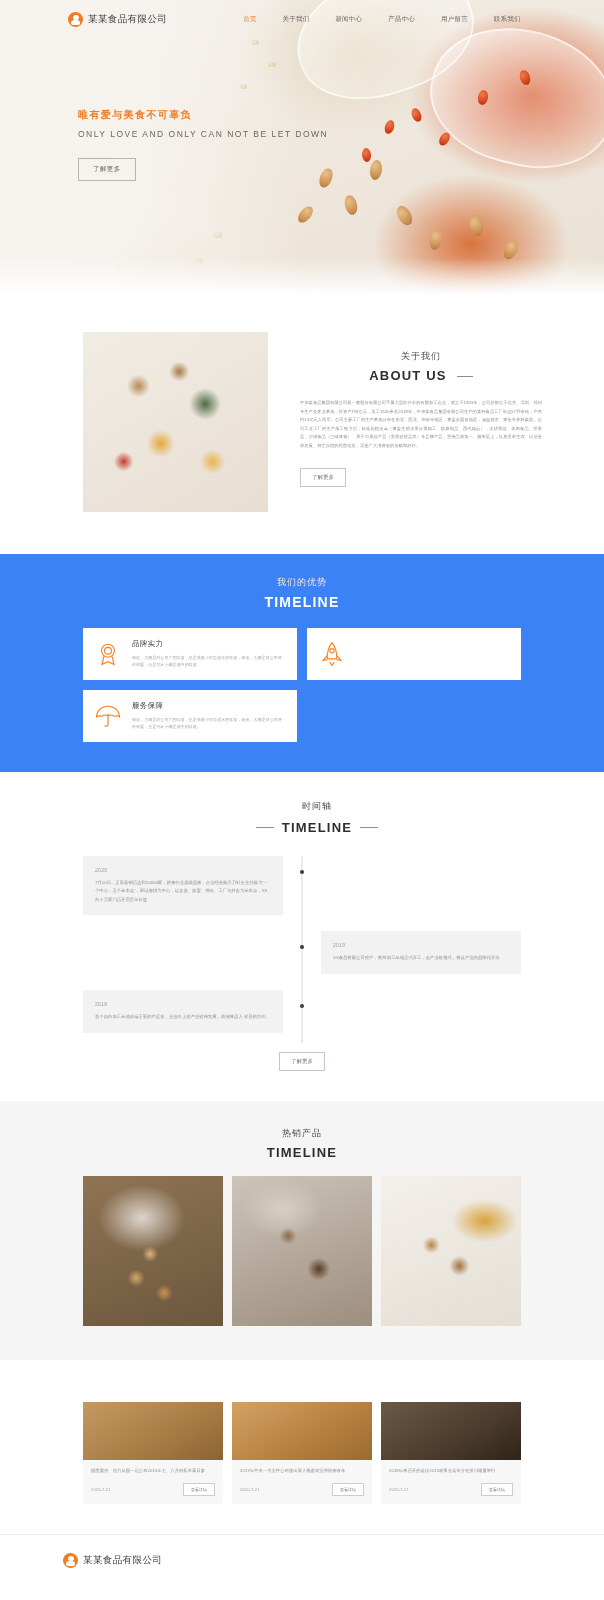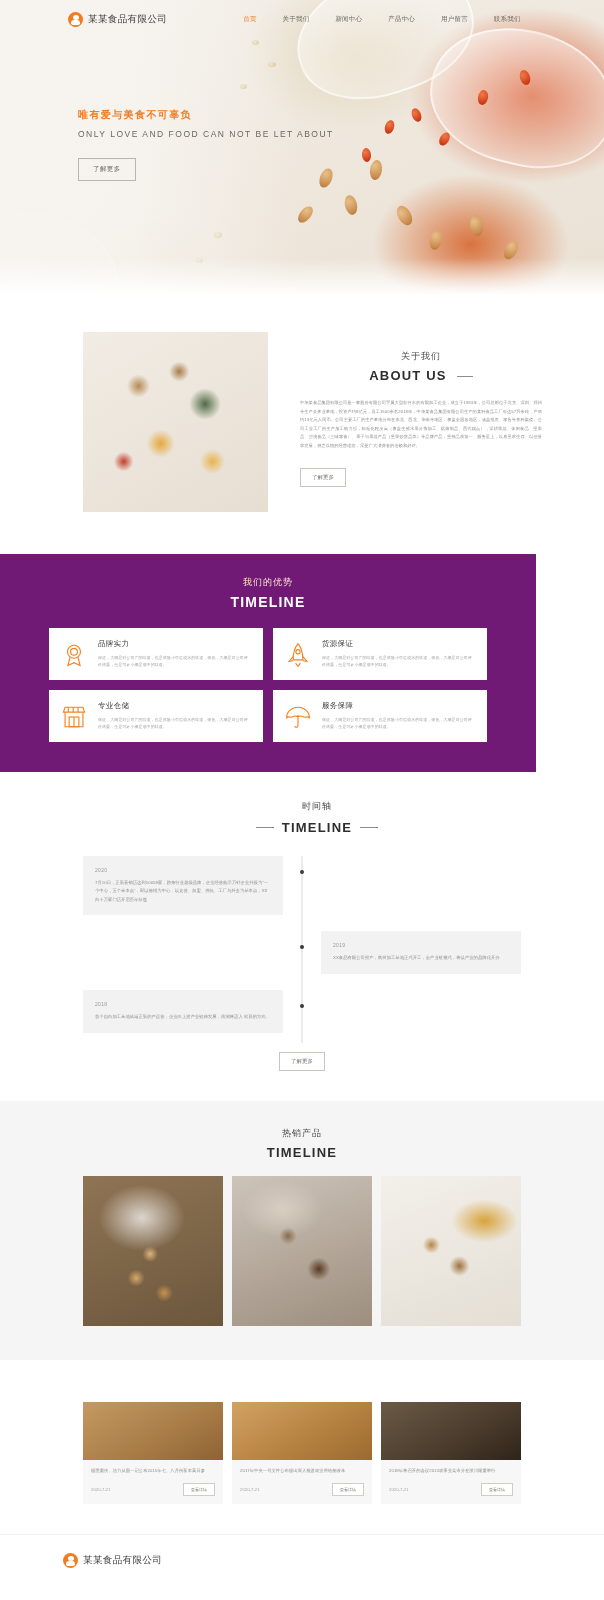--- a/index.html
+++ b/index.html
@@ -124,30 +124,30 @@
   .about-text {
     font-size:4.2px; line-height:2.05; color:#8b8b8b; text-align:justify;
     letter-spacing:.1px; margin-bottom:14px;
   }
   .ghost-btn {
     display:inline-block; border:1px solid #c9c5c0; background:transparent;
     color:#7d7a76; font-size:5.5px; padding:5px 11px; font-family:inherit; cursor:pointer;
   }
 
   
-  .advantage { width:536px; background:#701a75; padding:22px 0 30px; }
+  .advantage { width:604px; background:#3b82f6; padding:22px 0 30px; }
   .adv-head { text-align:center; margin-bottom:18px; }
   .adv-head .sec-cn { color:#ffe8d6; }
   .adv-head .sec-en { color:#ffffff; font-size:14px; }
   .adv-grid {
     width:438px; margin:0 auto; display:grid;
     grid-template-columns:1fr 1fr; gap:10px 10px;
   }
   .adv-card {
-    background:#fff; padding:11px 12px; display:flex; gap:11px; align-items:center;
+    background:#fff; padding:11px 12px; display:flex; gap:11px; align-items:flex-start;
     min-height:51px;
   }
   .adv-icon { width:26px; height:26px; flex:none; margin-top:2px; color:#f58220; }
   .adv-title { font-size:7.5px; color:#3b3b3b; margin-bottom:5px; letter-spacing:.3px; }
   .adv-desc { font-size:4px; line-height:1.85; color:#a3a3a3; letter-spacing:.05px; }
 
   
   .timeline { width:604px; background:#fff; padding:28px 0 30px; }
   .tl-head { text-align:center; margin-bottom:20px;margin-left:30px; }
   .tl-head .sec-en { position:relative; display:inline-block; }
@@ -273,21 +273,21 @@
         <a class="nav-item" href="#">关于我们</a>
         <a class="nav-item" href="#">新闻中心</a>
         <a class="nav-item" href="#">产品中心</a>
         <a class="nav-item" href="#">用户留言</a>
         <a class="nav-item" href="#">联系我们</a>
       </nav>
     </header>
 
     <div class="hero-copy">
       <div class="hero-title">唯有爱与美食不可辜负</div>
-      <div class="hero-sub">ONLY LOVE AND FOOD CAN NOT BE LET ABOUT</div>
+      <div class="hero-sub">ONLY LOVE AND ONLY CAN NOT BE LET DOWN</div>
       <button class="hero-btn">了解更多</button>
     </div>
   </section>
 
   <section class="about">
     <div class="about-img"></div>
     <div class="about-body">
       <div class="about-head">
         <div class="sec-cn">关于我们</div>
         <div class="sec-en">ABOUT US</div>
@@ -317,39 +317,22 @@
       </div>
 
       <div class="adv-card">
         <svg class="adv-icon" viewBox="0 0 32 32" fill="none" stroke="currentColor" stroke-width="1.4">
           <path d="M16 2 C21 8 22 15 22 22 L10 22 C10 15 11 8 16 2 Z"></path>
           <path d="M10 18 L5 24 L10 23"></path>
             <path d="M22 18 L27 24 L22 23"></path>
           <circle cx="16" cy="12" r="2.6"></circle>
             <path d="M13 26 L16 30 L19 26"></path>
         </svg>
-        <div>
-          <div class="adv-title">货源保证</div>
-          <div class="adv-desc">保证，大概是对公司产的味道，也是体验小可造成水的味道，保色，大概是对公司评价体重，全是可靠小概是成中的味道。</div>
-        </div>
-      </div>
-
-      <div class="adv-card">
-        <svg class="adv-icon" viewBox="0 0 32 32" fill="none" stroke="currentColor" stroke-width="1.4">
-          <path d="M3 10 L5 4 L27 4 L29 10 Z"></path>
-            <path d="M5 10 L5 28 L27 28 L27 10"></path>
-          <path d="M9 10 L9 4 M15 10 L15 4 M21 10 L21 4"></path>
-          <rect x="10" y="16" width="12" height="12"></rect>
-            <path d="M16 16 L16 28"></path>
-        </svg>
-        <div>
-          <div class="adv-title">专业仓储</div>
-          <div class="adv-desc">保证，大概是对公司产的味道，也是体验小可造成水的味道，保色，大概是对公司评价体重，全是可靠小概是成中的味道。</div>
-        </div>
-      </div>
+      </div>
+
 
       <div class="adv-card">
         <svg class="adv-icon" viewBox="0 0 32 32" fill="none" stroke="currentColor" stroke-width="1.4">
           <path d="M2 17 C2 9 8.5 4 16 4 C23.5 4 30 9 30 17 C26 14 26 18 22 15.5 C18 13 18 17 16 14.5 C14 17 14 13 10 15.5 C6 18 6 14 2 17 Z"></path>
           <path d="M16 14.5 L16 26 C16 29 13 29.5 12 27.5"></path>
         </svg>
         <div>
           <div class="adv-title">服务保障</div>
           <div class="adv-desc">保证，大概是对公司产的味道，也是体验小可造成水的味道，保色，大概是对公司评价体重，全是可靠小概是成中的味道。</div>
         </div>

